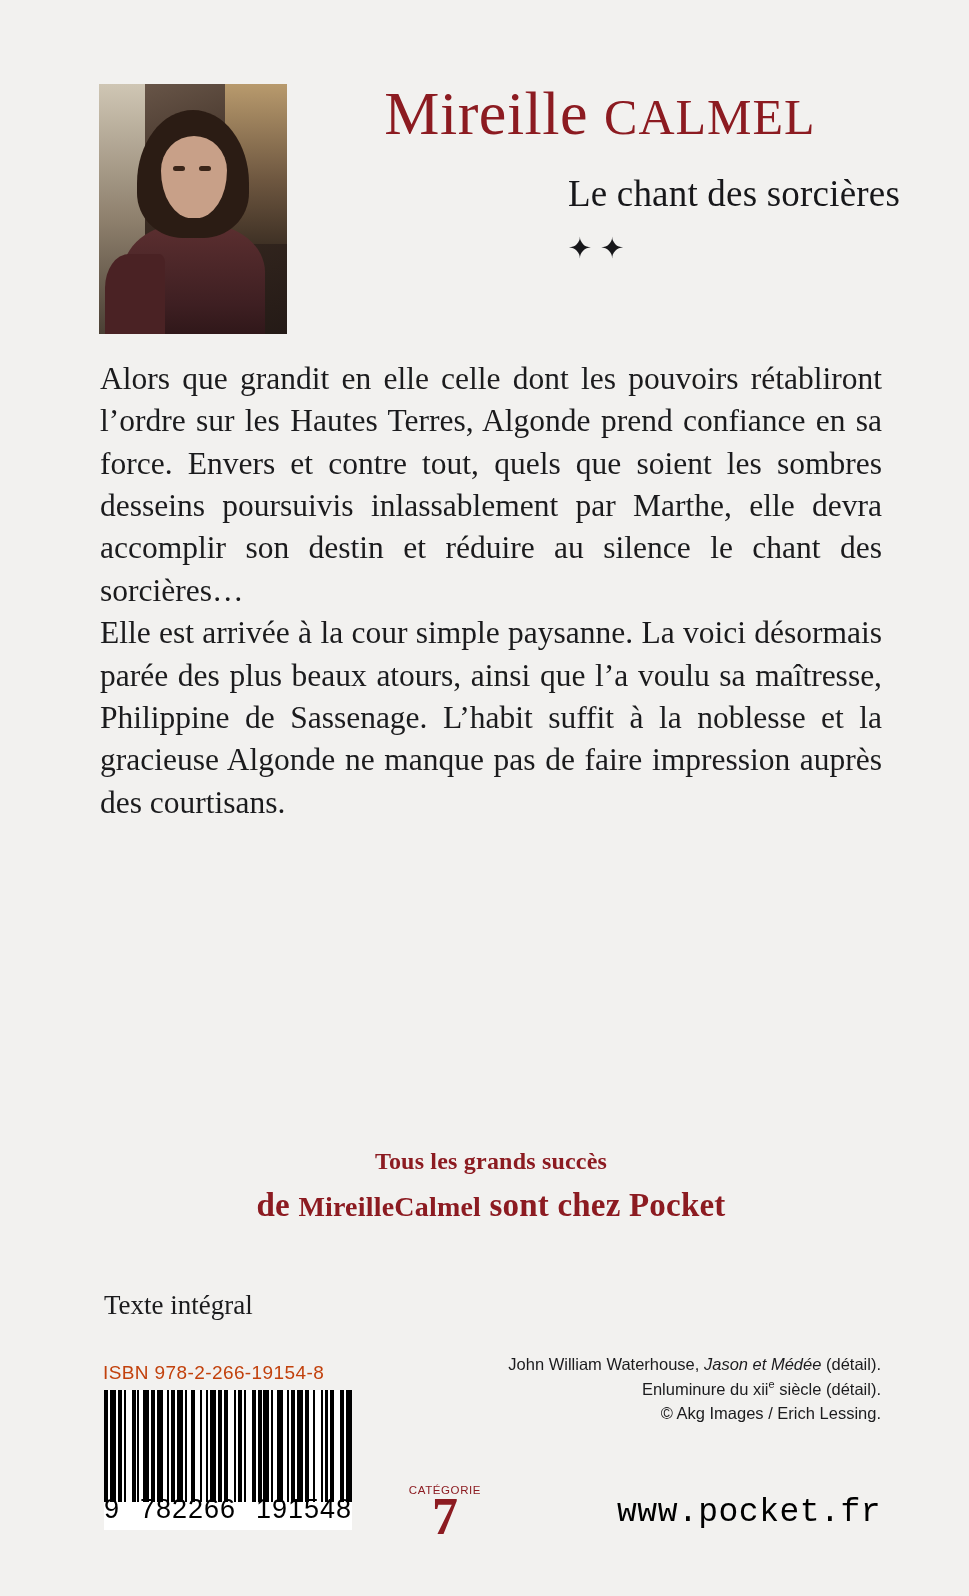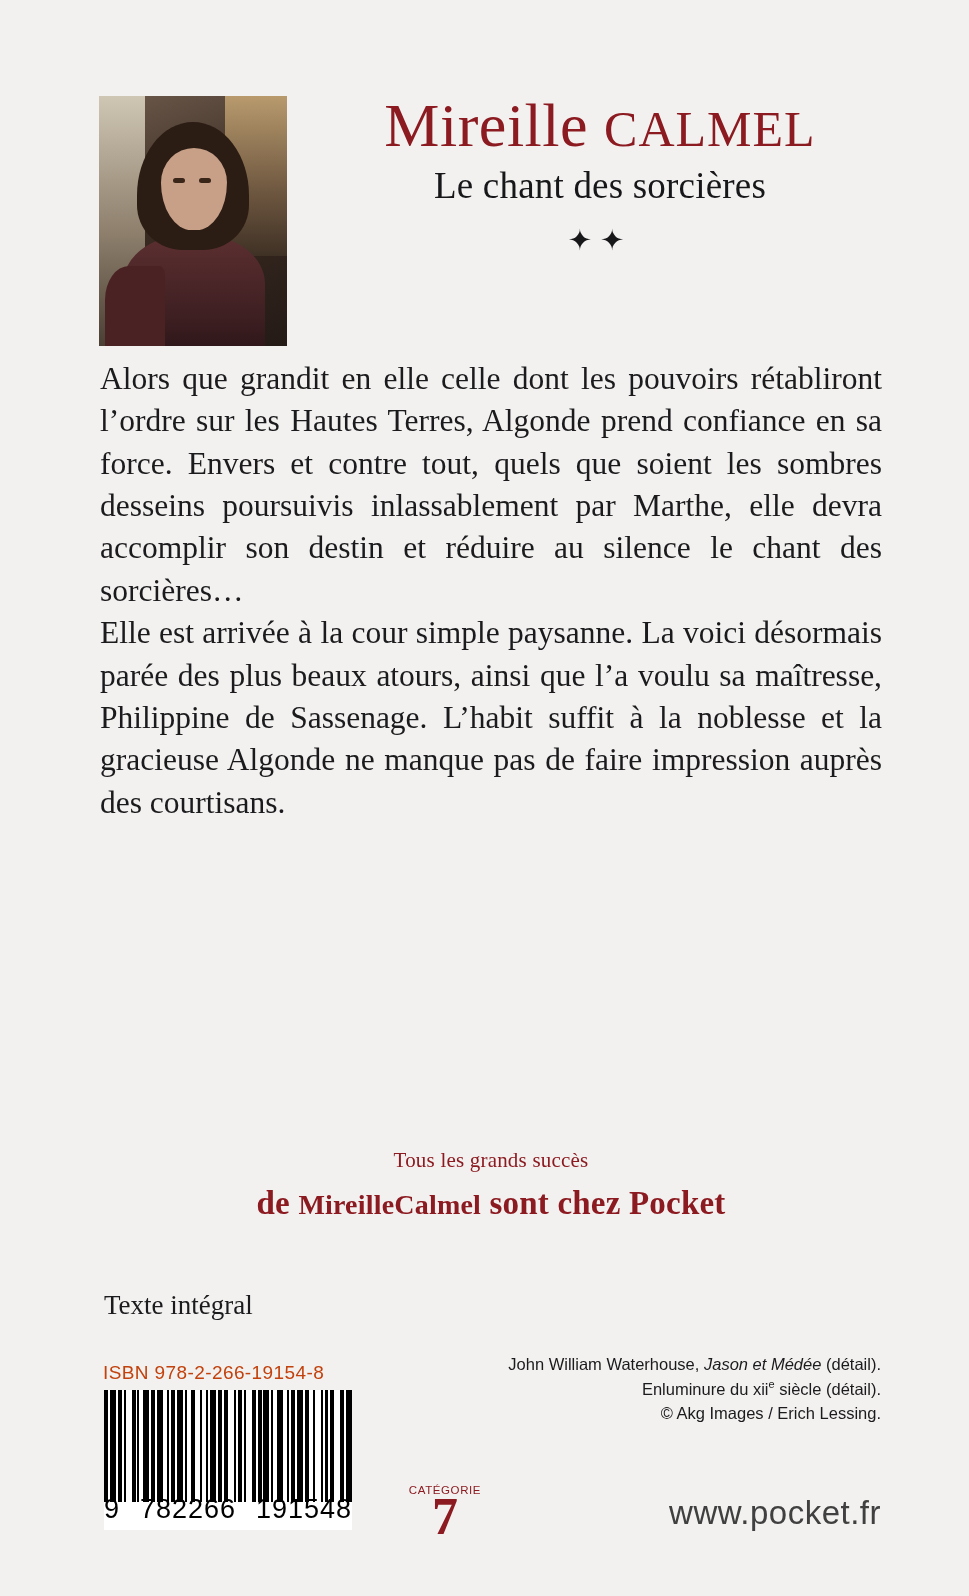--- a/index.html
+++ b/index.html
@@ -20,21 +20,21 @@
     position: absolute;
     left: 0; top: 0;
     width: 969px;
     height: 1596px;
     background: #f2f1ef;
   }
 
   
   .header {
     position: absolute;
-    left: 0; top: 16px;
+    left: 0; top: 4px;
     width: 901px;
     height: 340px;
   }
 
   .author-photo {
     position: absolute;
     left: 99px;
     top: 80px;
     width: 188px;
     height: 250px;
@@ -109,25 +109,26 @@
     font-size: 62px;
     line-height: 1.0;
     letter-spacing: 0.5px;
     white-space: nowrap;
   }
   .author-name .small-caps {
     font-size: 50px;
     letter-spacing: 1px;
   }
   .book-title {
-    margin-top: 8px;
+    margin-top: 28px;
     font-family: "Liberation Serif", serif;
     font-size: 37px;
     color: #17171a;
     letter-spacing: 0.2px;
+    text-align: right;
   }
   .volume-mark {
     margin-top: 16px;
     font-size: 29px;
     color: #17171a;
     letter-spacing: 8px;
   }
 
   
   .blurb {
@@ -169,22 +170,22 @@
   
   .promo {
     position: absolute;
     left: 100px;
     top: 1148px;
     width: 782px;
     text-align: center;
     color: #8c1b21;
   }
   .promo .line1 {
-    font-size: 21px;
-    font-weight: normal;
+    font-size: 24px;
+    font-weight: bold;
     letter-spacing: 0.2px;
   }
   .promo .line2 {
     margin-top: 12px;
     font-size: 33px;
     font-weight: bold;
     letter-spacing: 0.2px;
   }
   .promo .sc {
     font-size: 28px;
@@ -275,24 +276,24 @@
     font-family: "Liberation Serif", serif;
     font-size: 52px;
     line-height: 0.82;
     font-weight: bold;
   }
 
   .website {
     position: absolute;
     right: 88px;
     top: 1494px;
-    font-family: Liberation Sans, sans-serif;
+    font-family: Liberation Mono, monospace;
     font-size: 33px;
     letter-spacing: 0.5px;
-    color: #404040;
+    color: #000000;
   }
 </style>
 </head>
 <body>
 
 <div class="page">
 
   <div class="header">
 
     <div class="author-photo">

